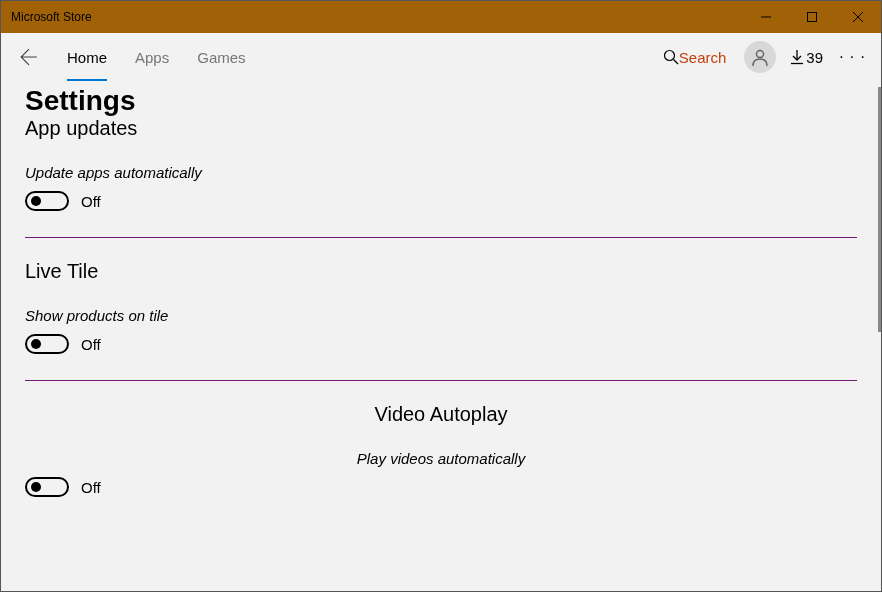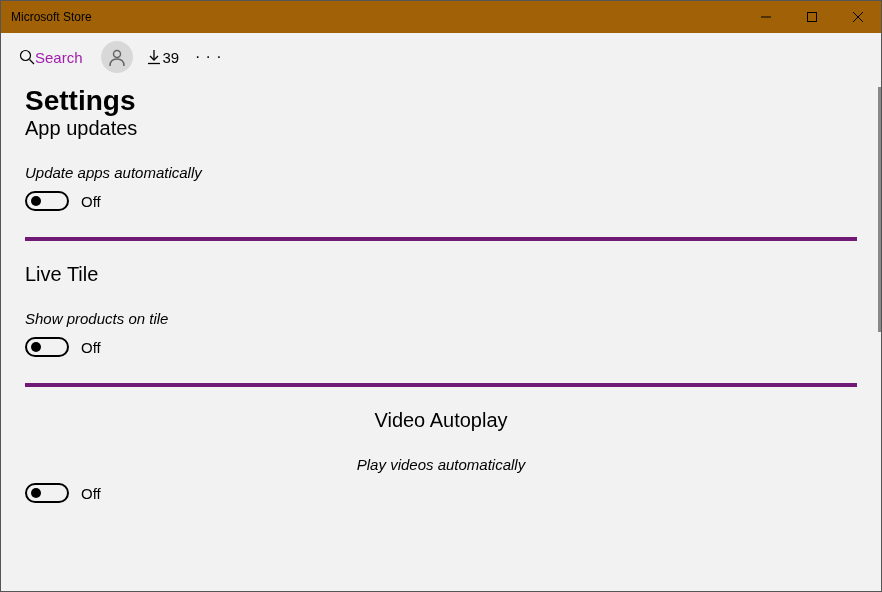--- a/index.html
+++ b/index.html
@@ -96,21 +96,21 @@
       display: flex;
       align-items: center;
       gap: 4px;
     }
     .search-btn {
       display: flex;
       gap: 0;
       padding: 6px 10px;
       cursor: pointer;
       font-size: 15px;
-      color: #a21caf;
+      color: #c2410c;
     }
     .avatar {
       width: 32px;
       height: 32px;
       border-radius: 50%;
       background: #d8d8d8;
       display: flex;
       align-items: center;
       justify-content: center;
       cursor: pointer;
@@ -140,21 +140,21 @@
       height: calc(592px - 32px - 48px);
     }
     .page-title {
       font-size: 28px;
       font-weight: 600;
       color: #000;
     }
     .section {
       margin-bottom: 22px;
       padding-bottom: 26px;
-      border-bottom: 4px solid #701a75;
+      border-bottom: 1px solid #701a75;
     }
     .section:last-child {
       border-bottom: none;
       text-align: center;
     }
     .section-title {
       font-size: 20px;
       font-weight: 400;
       color: #000;
       margin-bottom: 24px;
@@ -220,20 +220,38 @@
     <div class="titlebar-btn">
       <svg viewBox="0 0 10 10">
           <line x1="0" y1="0" x2="10" y2="10" stroke="#000" stroke-width="1"></line>
           <line x1="10" y1="0" x2="0" y2="10" stroke="#000" stroke-width="1"></line>
         </svg>
     </div>
   </div>
 </div>
 
 <div class="navbar">
+  <div class="navbar-left">
+    <div class="back-btn">
+      <svg width="18" height="18" viewBox="0 0 16 16">
+        <path d="M8 1 L1 8 L8 15 M1 8 L15 8" fill="none" stroke="#404040" stroke-width="1"></path>
+      </svg>
+    </div>
+    <div class="tabs">
+      <div class="tab active">
+          <span>Home</span>
+        </div>
+      <div class="tab">
+          <span>Apps</span>
+        </div>
+      <div class="tab">
+          <span>Games</span>
+        </div>
+    </div>
+  </div>
   <div class="navbar-right">
     <div class="search-btn">
       <svg width="16" height="16" viewBox="0 0 16 16">
         <circle cx="6.5" cy="6.5" r="5" fill="none" stroke="#000" stroke-width="1.2"></circle>
         <line x1="10.5" y1="10.5" x2="15" y2="15" stroke="#000" stroke-width="1.2"></line>
       </svg>
       <span>Search</span>
     </div>
     <div class="avatar">
       <svg width="20" height="20" viewBox="0 0 20 20">

